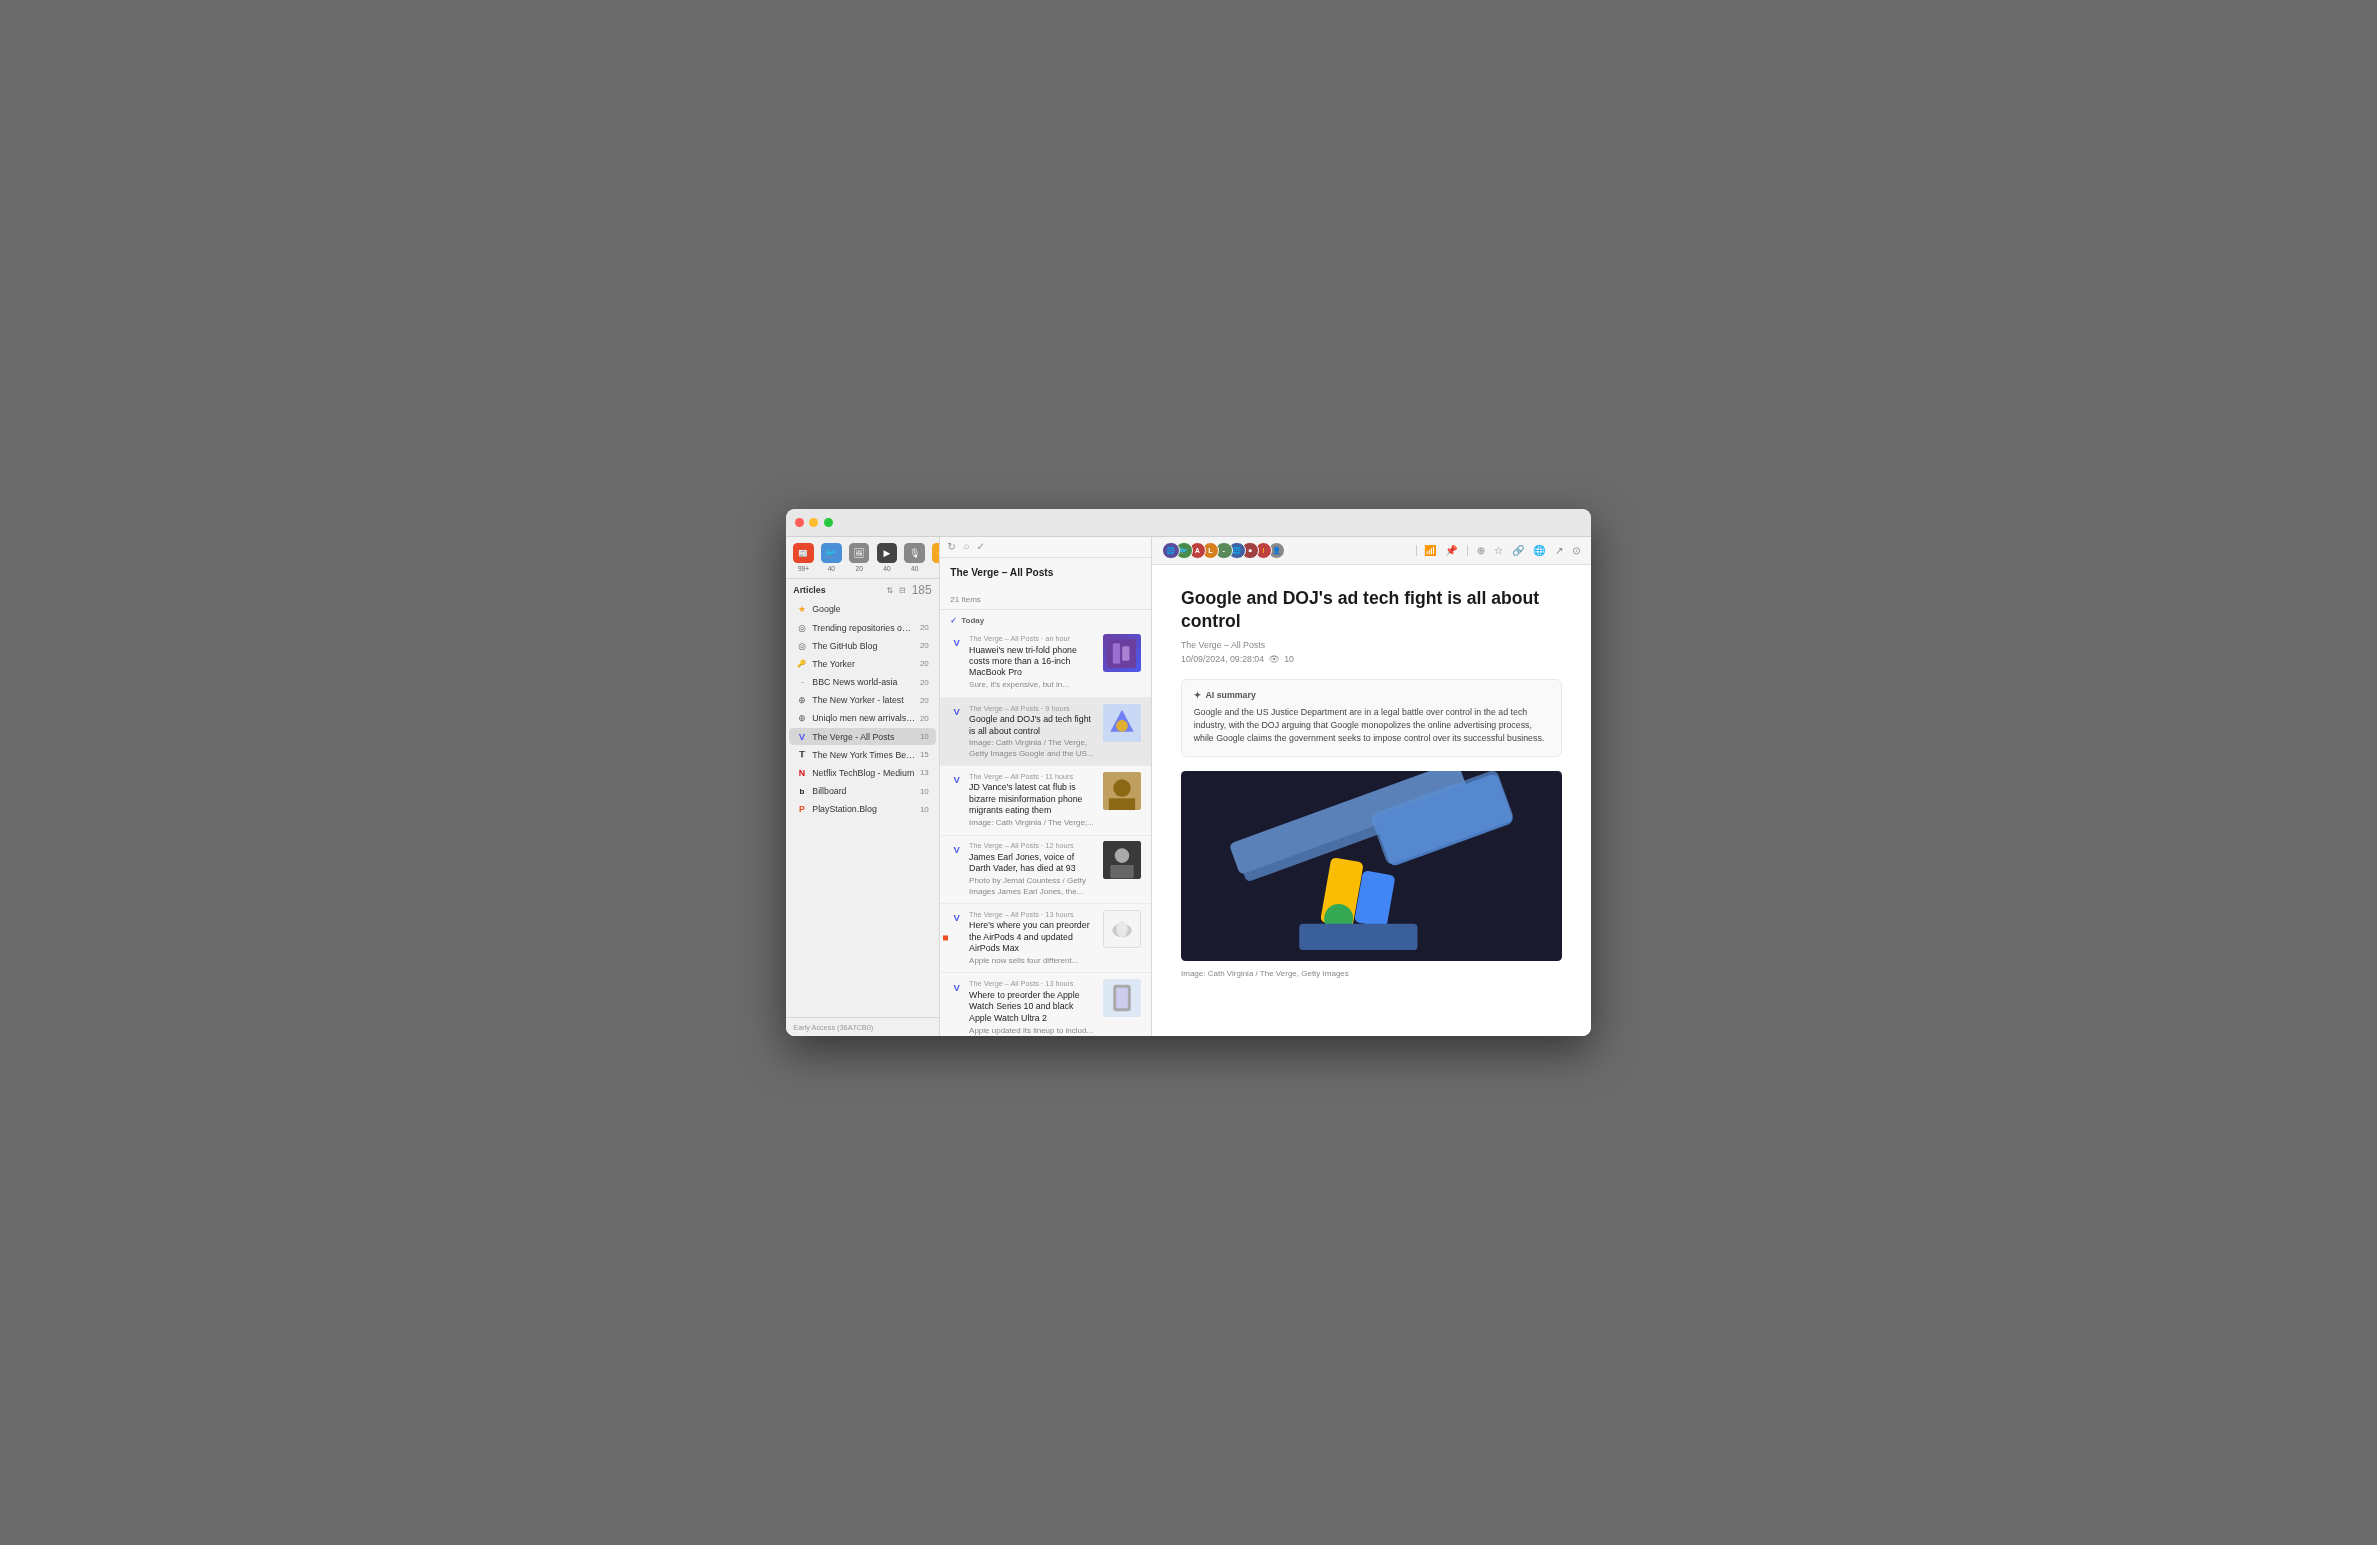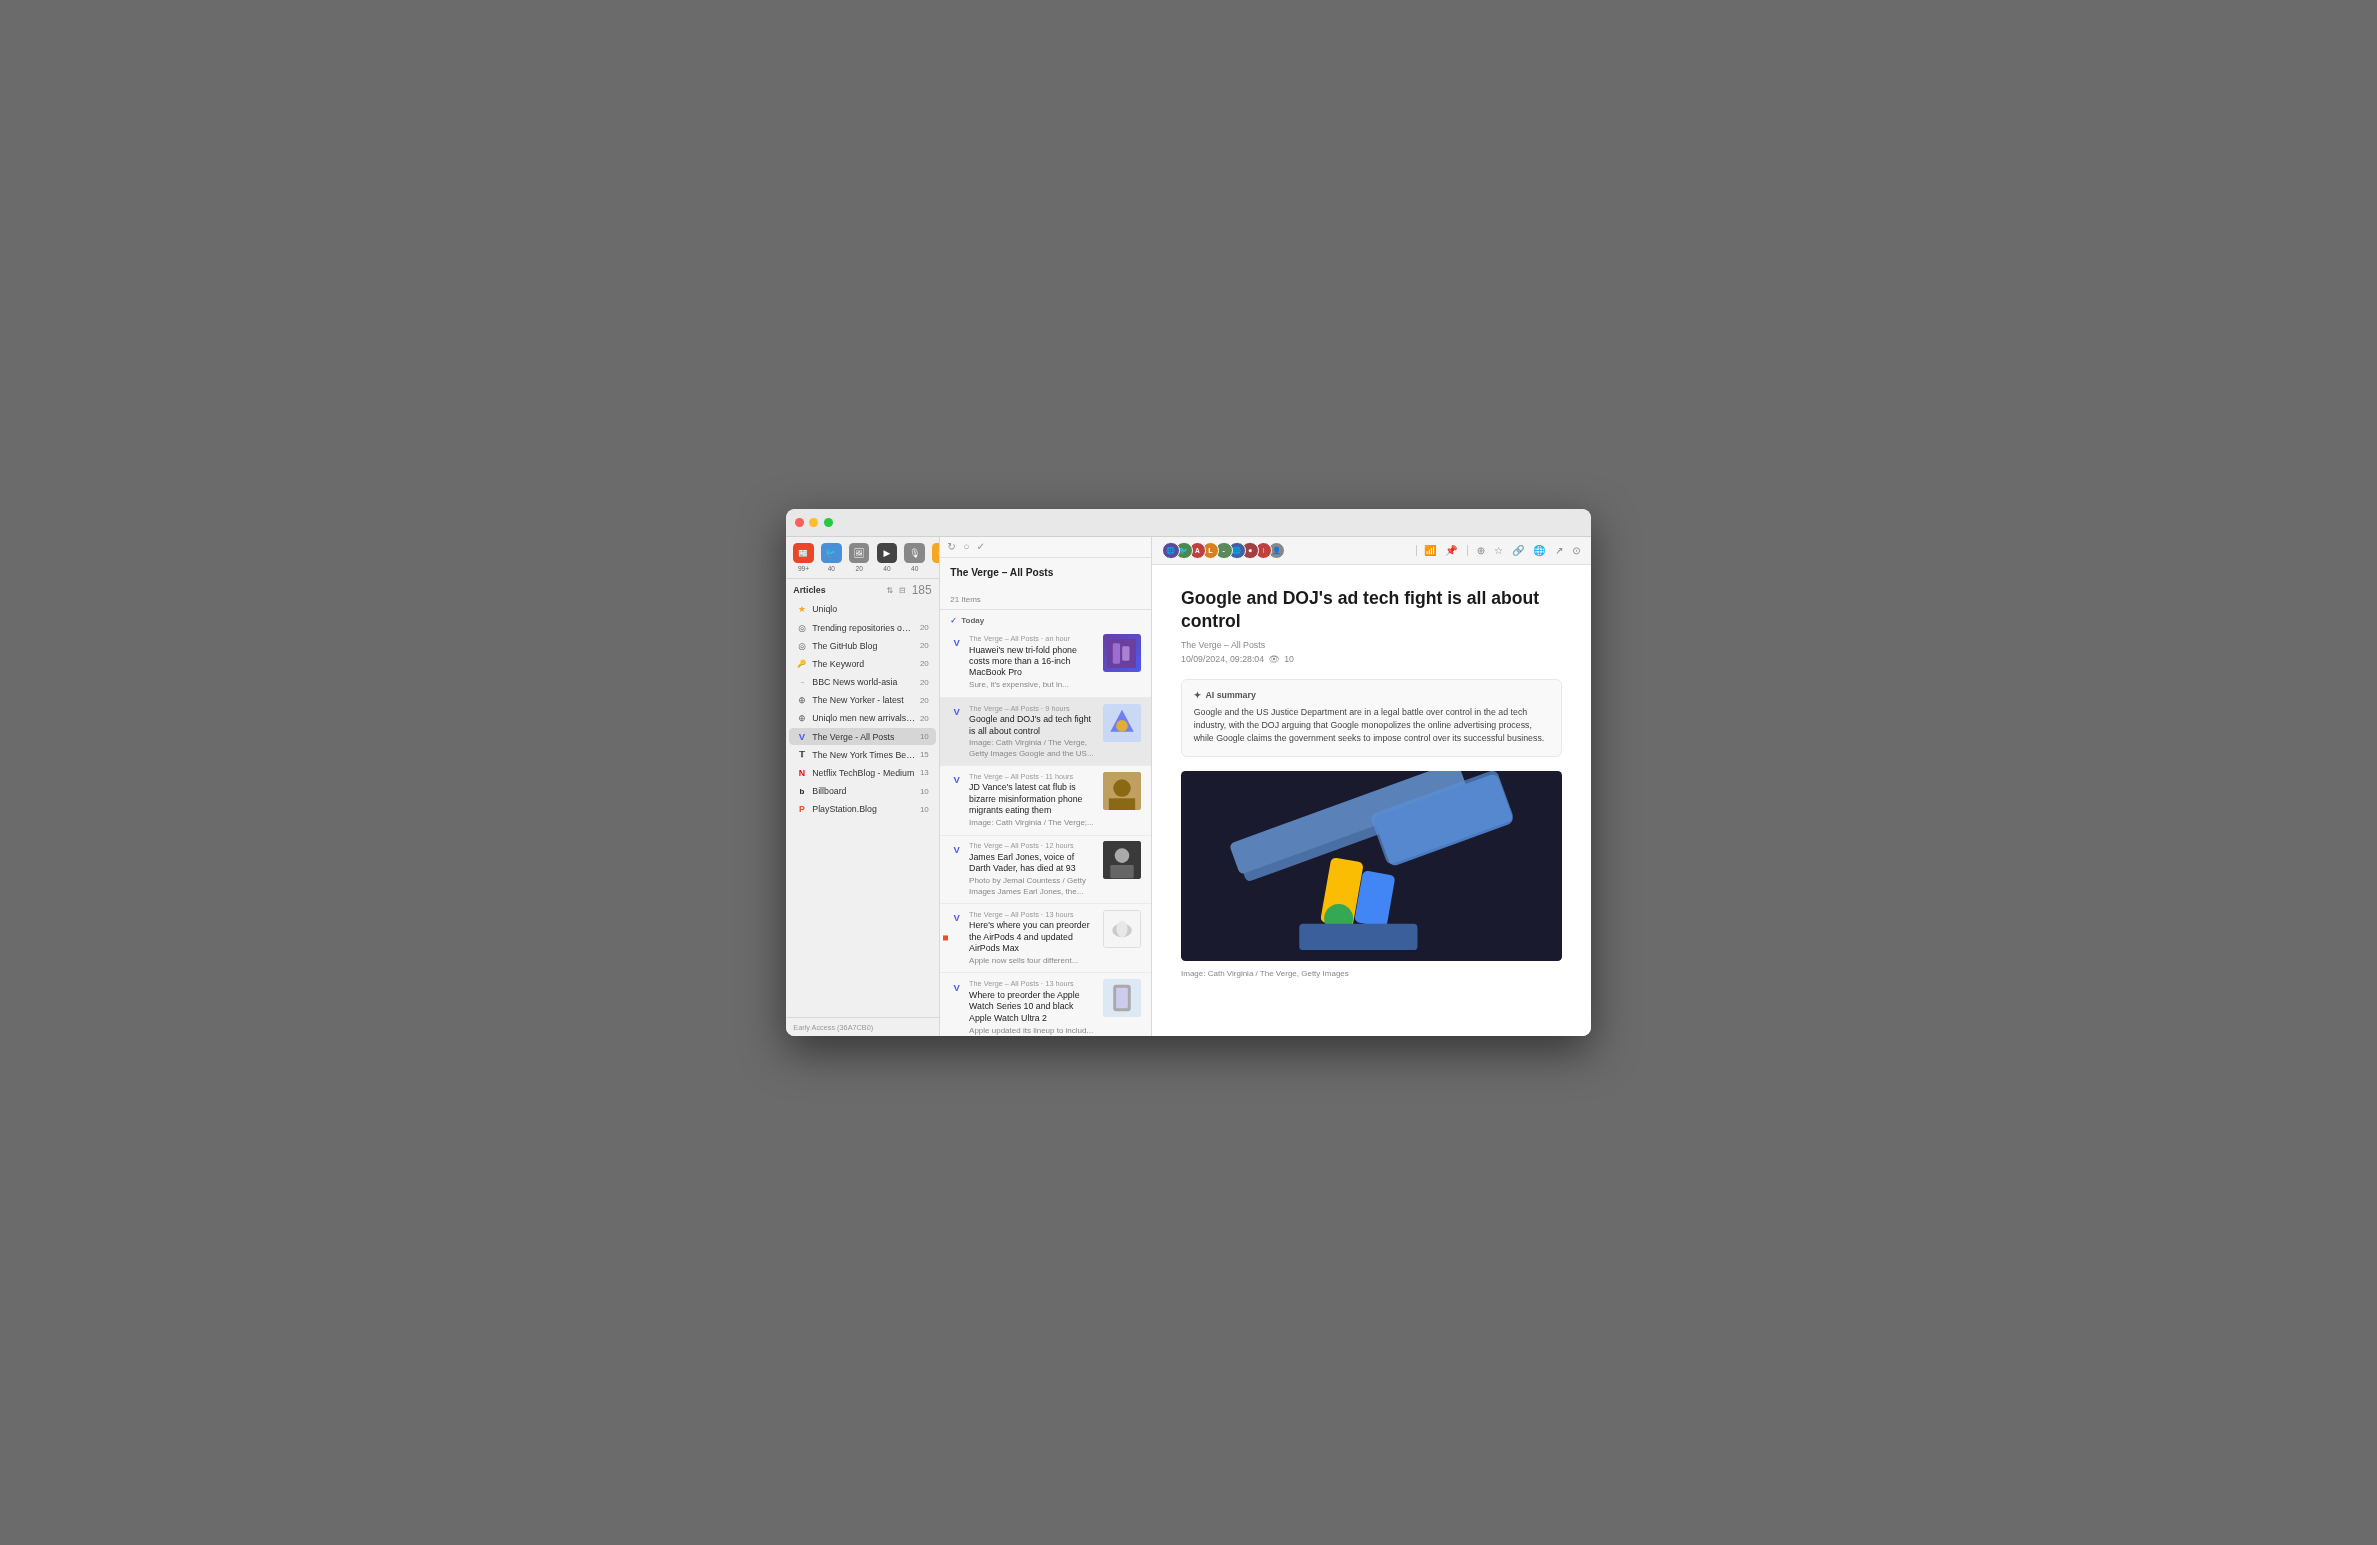--- a/index.html
+++ b/index.html
@@ -385,35 +385,35 @@
           <span style="font-size:8px;color:#888;">⇅</span>
           <span style="font-size:8px;color:#888;">⊟</span>
           <span class="sidebar-count-total">185</span>
         </div>
       </div>
 
       <div class="sidebar-items">
 
         <div class="sidebar-item">
           <div class="sidebar-item-icon" style="color:#f5a623;">★</div>
-          <span class="sidebar-item-label">Uniqlo</span>
+          <span class="sidebar-item-label">Google</span>
         </div>
         <div class="sidebar-item">
           <div class="sidebar-item-icon" style="color:#555;">◎</div>
           <span class="sidebar-item-label">Trending repositories on ...</span>
           <span class="sidebar-item-badge">20</span>
         </div>
         <div class="sidebar-item">
           <div class="sidebar-item-icon" style="color:#555;">◎</div>
           <span class="sidebar-item-label">The GitHub Blog</span>
           <span class="sidebar-item-badge">20</span>
         </div>
         <div class="sidebar-item">
           <div class="sidebar-item-icon" style="color:#4285f4;font-size:7.3px;">🔑</div>
-          <span class="sidebar-item-label">The Keyword</span>
+          <span class="sidebar-item-label">The Yorker</span>
           <span class="sidebar-item-badge">20</span>
         </div>
         <div class="sidebar-item">
           <div class="sidebar-item-icon" style="color:#555;font-size:5.9px;letter-spacing:-0.7px;">···</div>
           <span class="sidebar-item-label">BBC News world-asia</span>
           <span class="sidebar-item-badge">20</span>
         </div>
         <div class="sidebar-item">
           <div class="sidebar-item-icon" style="color:#555;">⊕</div>
           <span class="sidebar-item-label">The New Yorker - latest</span>

